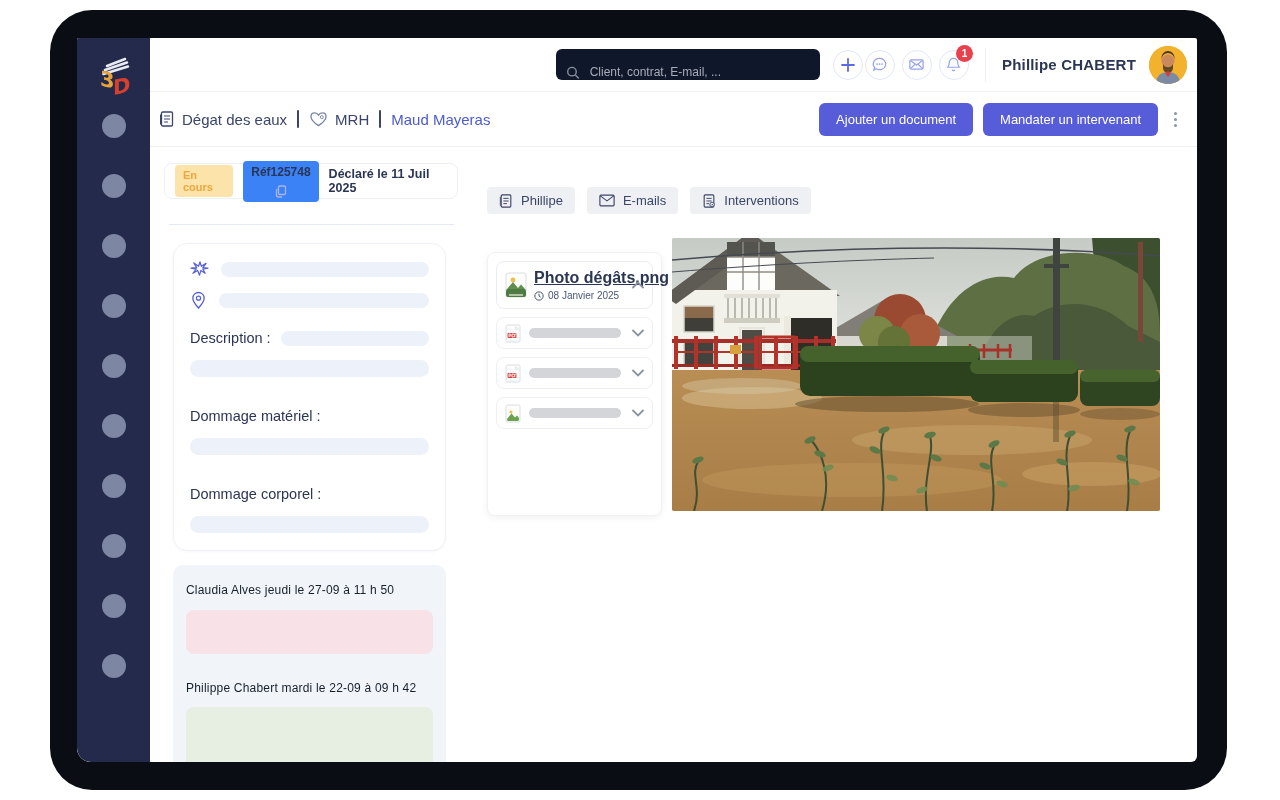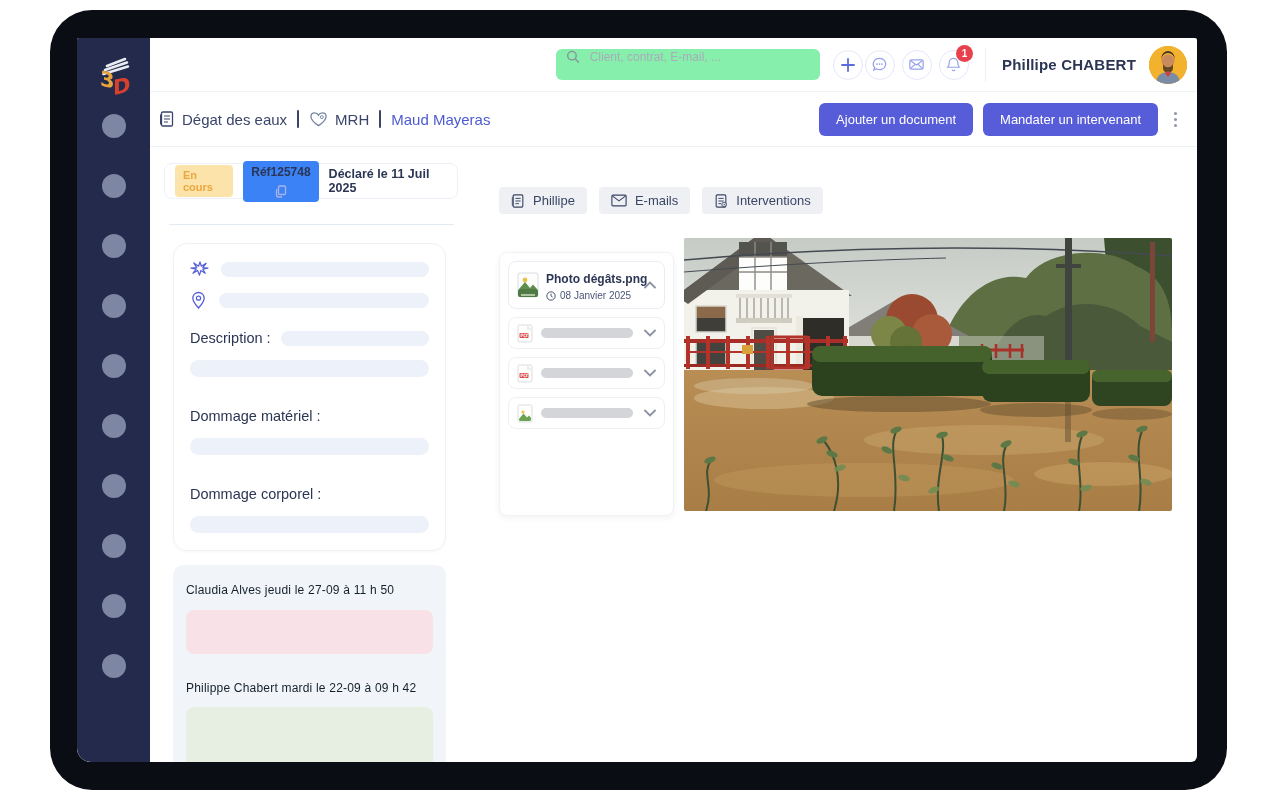--- a/index.html
+++ b/index.html
@@ -13,21 +13,21 @@
   .sidebar{width:73px;background:#242a4c;flex-shrink:0;display:flex;flex-direction:column;align-items:center;border-radius:0 0 0 14px;}
   .logo{margin-top:13px;width:46px;height:46px;}
   .nav-dots{margin-top:17px;display:flex;flex-direction:column;gap:36px;}
   .nav-dot{width:24px;height:24px;border-radius:50%;background:#7d87a3;}
 
   
   .content{flex:1;display:flex;flex-direction:column;min-width:0;}
 
   
   .topbar{height:54px;border-bottom:1px solid #f1f3f7;display:flex;align-items:center;flex-shrink:0;}
-  .search{margin-left:406px;width:264px;height:31px;background:#86efac;border-radius:6px;display:flex;align-items:flex-start;padding:0 10px;gap:8px;color:#8b8f9c;}
+  .search{margin-left:406px;width:264px;height:31px;background:#0f172a;border-radius:6px;display:flex;align-items:flex-end;padding:0 10px;gap:8px;color:#8b8f9c;}
   .search input{border:0;background:transparent;outline:none;font-size:12px;color:#6a6f7d;width:100%;font-family:inherit;}
   .search input::placeholder{color:#a8acb8;}
   .round-btn{width:30px;height:30px;border-radius:50%;border:1px solid #e3e7fb;background:#fff;display:flex;align-items:center;justify-content:center;cursor:pointer;position:relative;}
   .plus-btn{margin-left:13px;color:#5b6ae0;}
   .icon-group{display:flex;gap:7px;margin-left:auto;color:#96a2ea;}
   .n-badge{position:absolute;top:-6px;right:-5px;min-width:17px;height:17px;border-radius:50%;background:#e8414d;color:#fff;font-size:10px;font-weight:bold;display:flex;align-items:center;justify-content:center;}
   .v-div{width:1px;height:34px;background:#eef0f5;margin:0 16px;}
   .user{display:flex;align-items:center;gap:13px;margin-right:10px;cursor:pointer;}
   .user-name{font-size:15px;font-weight:bold;color:#2b3554;letter-spacing:.2px;}
   .avatar{width:38px;height:38px;border-radius:50%;overflow:hidden;background:#f2b22e;flex-shrink:0;}
@@ -38,21 +38,21 @@
   .crumb-item{display:flex;align-items:center;gap:7px;cursor:pointer;}
   .crumb-label{font-size:15px;font-weight:500;}
   .crumb-sep{width:2px;height:18px;background:#39456b;border-radius:1px;}
   .crumb-client{color:#4d5ad1;font-size:15px;font-weight:500;cursor:pointer;}
   .actions{margin-left:auto;display:flex;align-items:center;gap:10px;}
   .btn{background:#575cd8;color:#fff;font-size:13px;padding:9px 17px;border-radius:6px;border:0;font-family:inherit;cursor:pointer;}
   .kebab{display:flex;flex-direction:column;gap:3px;padding:4px 6px;cursor:pointer;}
   .kebab i{width:3px;height:3px;border-radius:50%;background:#8f96a8;}
 
   
-  .main{flex:1;display:flex;padding:16px 0 0 14px;gap:41px;min-height:0;}
+  .main{flex:1;display:flex;padding:16px 0 0 14px;gap:29px;min-height:0;}
   .left-col{width:294px;flex-shrink:0;}
   .status-card{height:36px;background:#fff;border:1px solid #edf0f6;border-radius:8px;display:flex;align-items:center;padding:0 10px;gap:10px;}
   .status-badge{background:#fbe3a9;color:#eda73f;font-size:11px;font-weight:bold;padding:4px 8px;border-radius:4px;}
   .ref-chip{background:#3b82f6;border-radius:4px;padding:4px 8px;display:flex;align-items:center;gap:6px;font-size:12px;font-weight:bold;color:#2b3554;flex-direction:column;}
   .copy-ic{color:#aab4e8;cursor:pointer;display:flex;}
   .declared{font-size:12.5px;font-weight:bold;color:#2b3554;}
   .h-div{height:1px;background:#e2eaf6;margin:25px 4px 0 5px;}
 
   .detail-card{margin:18px 0 0 9px;width:273px;background:#fff;border:1px solid #eef1f6;border-radius:14px;padding:17px 16px;box-shadow:0 1px 3px rgba(40,50,90,.04);}
   .icon-row{display:flex;align-items:center;gap:12px;margin-bottom:13px;color:#5560d6;}
@@ -72,21 +72,21 @@
   .meta-2{display:block;margin-top:27px;}
 
   
   .right-col{flex:1;display:flex;flex-direction:column;padding-top:24px;min-width:0;}
   .tabs{display:flex;gap:12px;}
   .tab{height:27px;padding:0 12px;background:#eef0f4;border-radius:4px;display:flex;align-items:center;gap:8px;font-size:13px;color:#3a4666;cursor:pointer;}
   .right-body{display:flex;gap:10px;margin-top:24px;align-items:flex-start;}
   .doc-panel{width:175px;height:264px;margin-top:14px;background:#fff;border:1px solid #f0f2f6;border-radius:8px;padding:8px;box-shadow:0 2px 6px rgba(30,40,70,.06);flex-shrink:0;}
   .doc-exp{border:1px solid #e9edf3;border-radius:8px;padding:7px 8px;display:flex;align-items:center;gap:7px;cursor:pointer;}
   .doc-exp .txt{flex:1;min-width:0;}
-  .doc-name{font-size:12px;font-weight:bold;color:#2b3554;white-space:nowrap;}
+  .doc-name{font-size:16px;font-weight:bold;color:#2b3554;white-space:nowrap;text-decoration:underline;}
   .doc-date{display:flex;align-items:center;gap:4px;font-size:10px;color:#4a5674;margin-top:3px;}
   .chev{color:#8b93a3;margin-left:auto;display:flex;cursor:pointer;flex-shrink:0;}
   .doc-item{margin-top:8px;border:1px solid #edf0f5;border-radius:8px;height:32px;display:flex;align-items:center;padding:0 8px;gap:8px;cursor:pointer;}
   .doc-pill{width:92px;height:10px;border-radius:5px;background:#d3d5d9;}
   .photo-panel{width:488px;height:273px;border-radius:2px;overflow:hidden;cursor:pointer;background:#cfd3cd;}
   .photo-panel svg{display:block;width:100%;height:100%;}
 </style>
 </head>
 <body>
 

